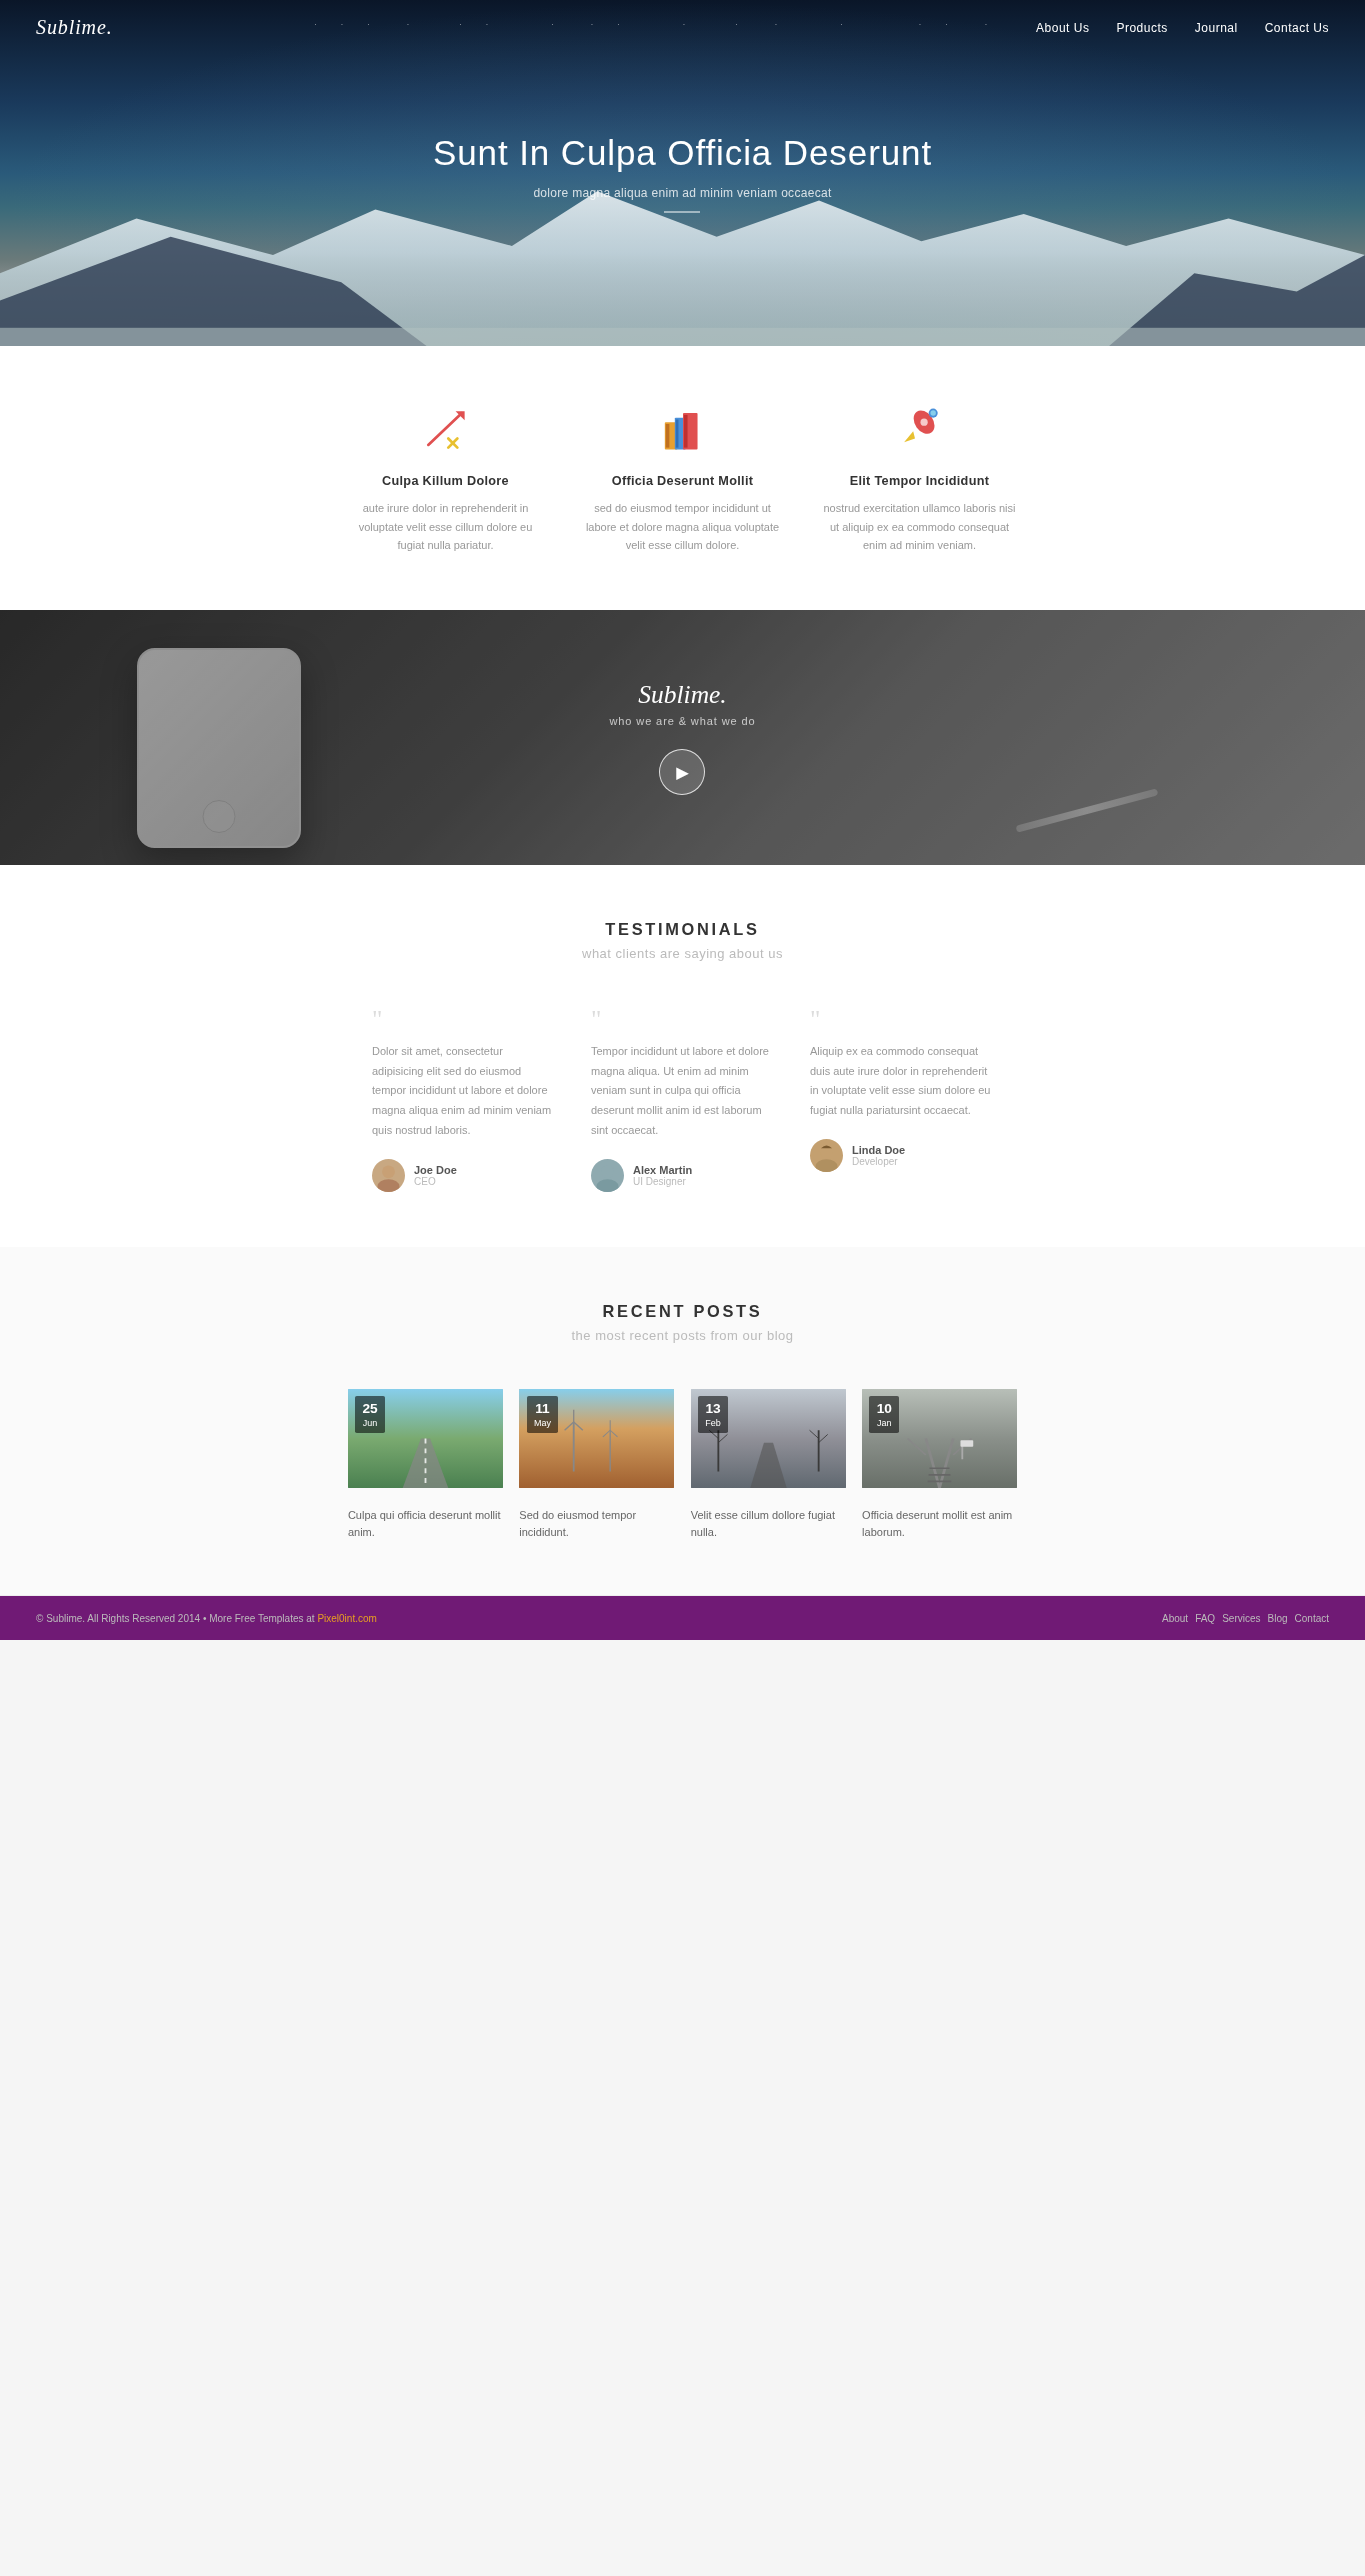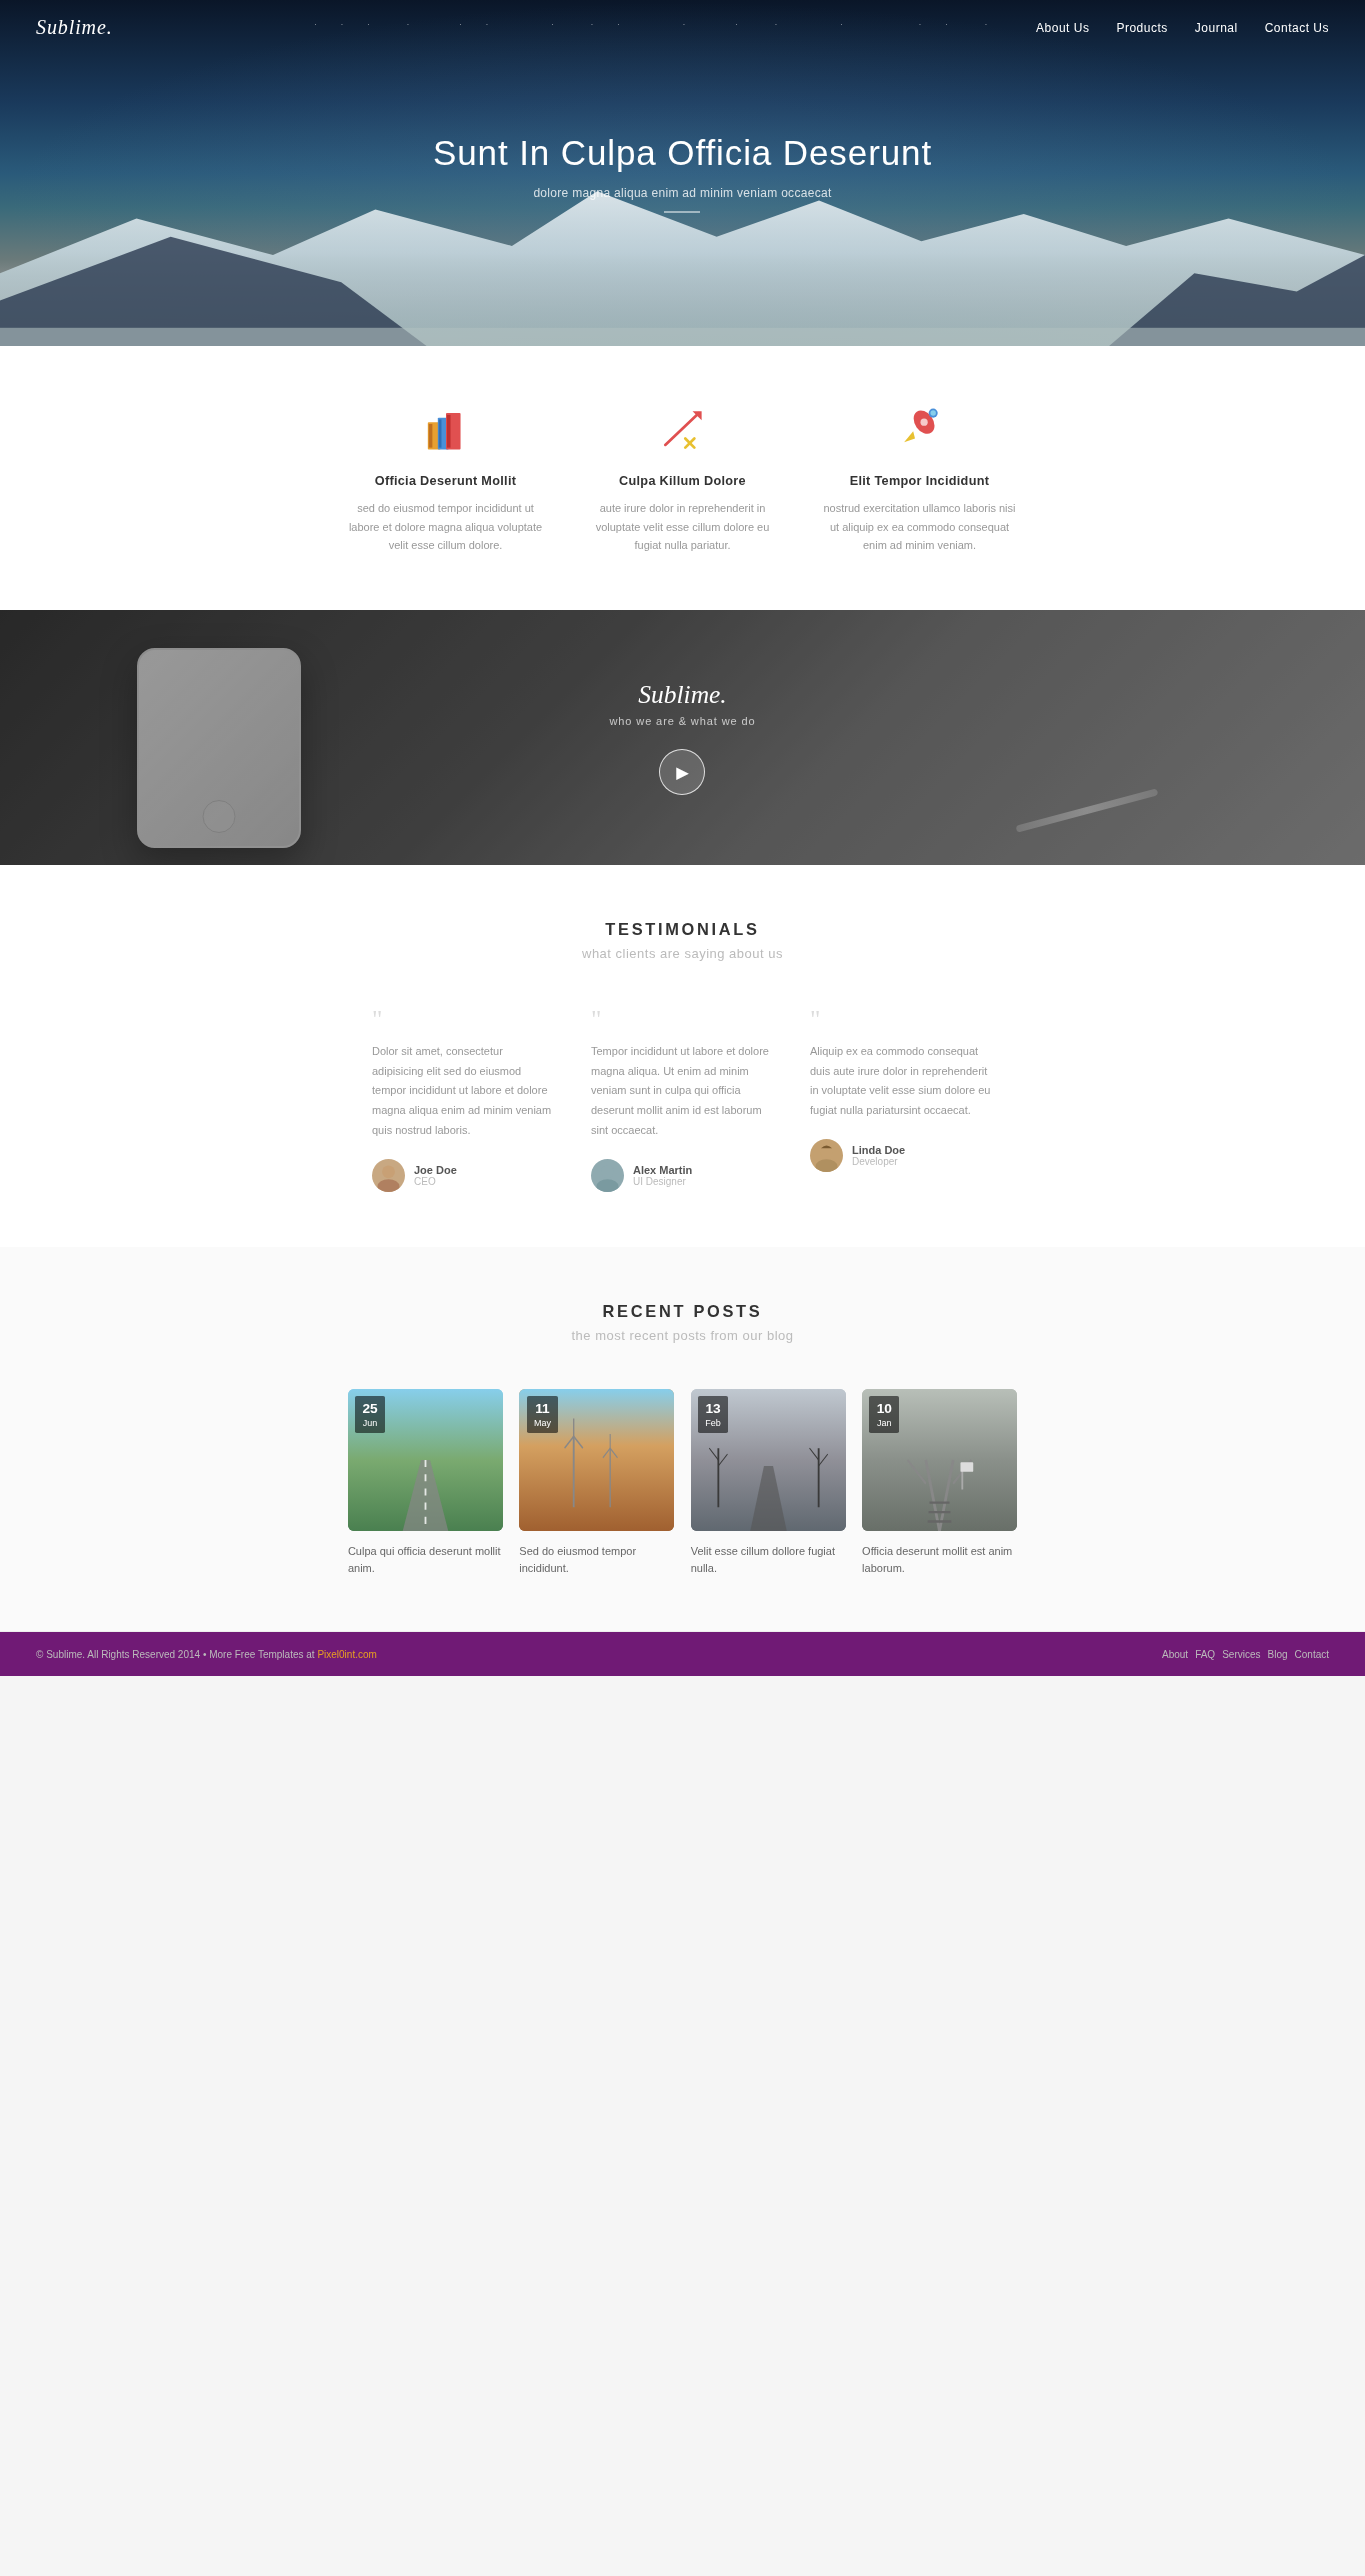--- a/index.html
+++ b/index.html
@@ -167,22 +167,22 @@
       text-align: center;
     }
     .posts-grid {
       display: flex; justify-content: center; gap: 16.4px;
       margin-top: 27px; text-align: left;
     }
     .post-item {
       flex: 1; max-width: 155px;
     }
     .post-image {
-      position: relative; width: 100%; height: 142px;
-      border-radius: 6px; overflow: hidden; margin-bottom: 12px;
+      position: relative; width: 100%; height: 99px;
+      border-radius: 1px; overflow: hidden; margin-bottom: 19px;
     }
     .post-img-bg {
       width: 100%; height: 100%;
       display: flex; align-items: center; justify-content: center;
     }
     .post-date {
       position: absolute; top: 7.3px; left: 7.3px;
       background: rgba(0,0,0,0.55); color: #fff;
       padding: 3.6px 7.3px; border-radius: 1.8px;
       text-align: center; font-size: 9px; line-height: 1.3;
@@ -256,45 +256,45 @@
   <div class="hero-content">
     <h1>Sunt In Culpa Officia Deserunt</h1>
     <p>dolore magna aliqua enim ad minim veniam occaecat</p>
     <div class="hero-divider"></div>
   </div>
 </section>
 
 <section class="features">
   <div class="feature-item">
     <div class="feature-icon">
+      <svg width="50" height="50" viewBox="0 0 55 55" xmlns="http://www.w3.org/2000/svg">
+
+        <line x1="8" y1="45" x2="45" y2="10" stroke="#e05050" stroke-width="3" stroke-linecap="round"></line>
+        <polygon points="38,8 48,8 48,18" fill="#e05050"></polygon>
+        <line x1="30" y1="38" x2="40" y2="48" stroke="#e8c030" stroke-width="3" stroke-linecap="round"></line>
+        <line x1="40" y1="38" x2="30" y2="48" stroke="#e8c030" stroke-width="3" stroke-linecap="round"></line>
+      </svg>
+    </div>
+    <h3>Culpa Killum Dolore</h3>
+    <p>aute irure dolor in reprehenderit in voluptate velit esse cillum dolore eu fugiat nulla pariatur.</p>
+  </div>
+  <div class="feature-item">
+    <div class="feature-icon">
       <svg width="46" height="50" viewBox="0 0 50 55" xmlns="http://www.w3.org/2000/svg">
 
         <rect x="5" y="20" width="14" height="30" rx="1" fill="#e8a030"></rect>
         <rect x="6" y="22" width="4" height="26" fill="#c07020"></rect>
         <rect x="16" y="15" width="12" height="35" rx="1" fill="#4a90d9"></rect>
         <rect x="17" y="17" width="3" height="31" fill="#3070b9"></rect>
         <rect x="25" y="10" width="16" height="40" rx="1" fill="#e05050"></rect>
         <rect x="26" y="12" width="4" height="36" fill="#c03030"></rect>
       </svg>
     </div>
     <h3>Officia Deserunt Mollit</h3>
     <p>sed do eiusmod tempor incididunt ut labore et dolore magna aliqua voluptate velit esse cillum dolore.</p>
-  </div>
-  <div class="feature-item">
-    <div class="feature-icon">
-      <svg width="50" height="50" viewBox="0 0 55 55" xmlns="http://www.w3.org/2000/svg">
-
-        <line x1="8" y1="45" x2="45" y2="10" stroke="#e05050" stroke-width="3" stroke-linecap="round"></line>
-        <polygon points="38,8 48,8 48,18" fill="#e05050"></polygon>
-        <line x1="30" y1="38" x2="40" y2="48" stroke="#e8c030" stroke-width="3" stroke-linecap="round"></line>
-        <line x1="40" y1="38" x2="30" y2="48" stroke="#e8c030" stroke-width="3" stroke-linecap="round"></line>
-      </svg>
-    </div>
-    <h3>Culpa Killum Dolore</h3>
-    <p>aute irure dolor in reprehenderit in voluptate velit esse cillum dolore eu fugiat nulla pariatur.</p>
   </div>
   <div class="feature-item">
     <div class="feature-icon">
       <svg width="50" height="50" viewBox="0 0 55 55" xmlns="http://www.w3.org/2000/svg">
 
         <ellipse cx="32" cy="20" rx="10" ry="14" fill="#e05050" transform="rotate(-35,32,20)"></ellipse>
         <circle cx="32" cy="20" r="4" fill="white" opacity="0.7"></circle>
         <polygon points="20,30 10,42 22,38" fill="#e8c030"></polygon>
         <circle cx="42" cy="10" r="5" fill="#4a90d9"></circle>
         <circle cx="42" cy="10" r="3" fill="#87ceeb"></circle>

